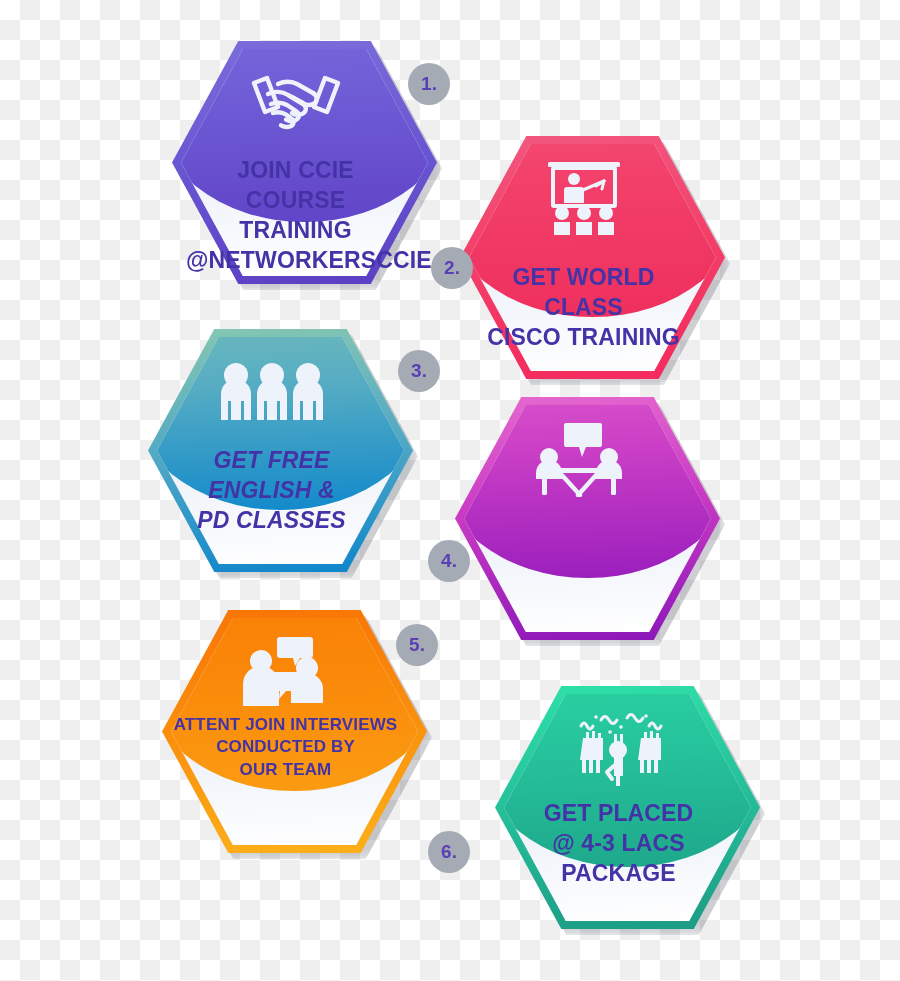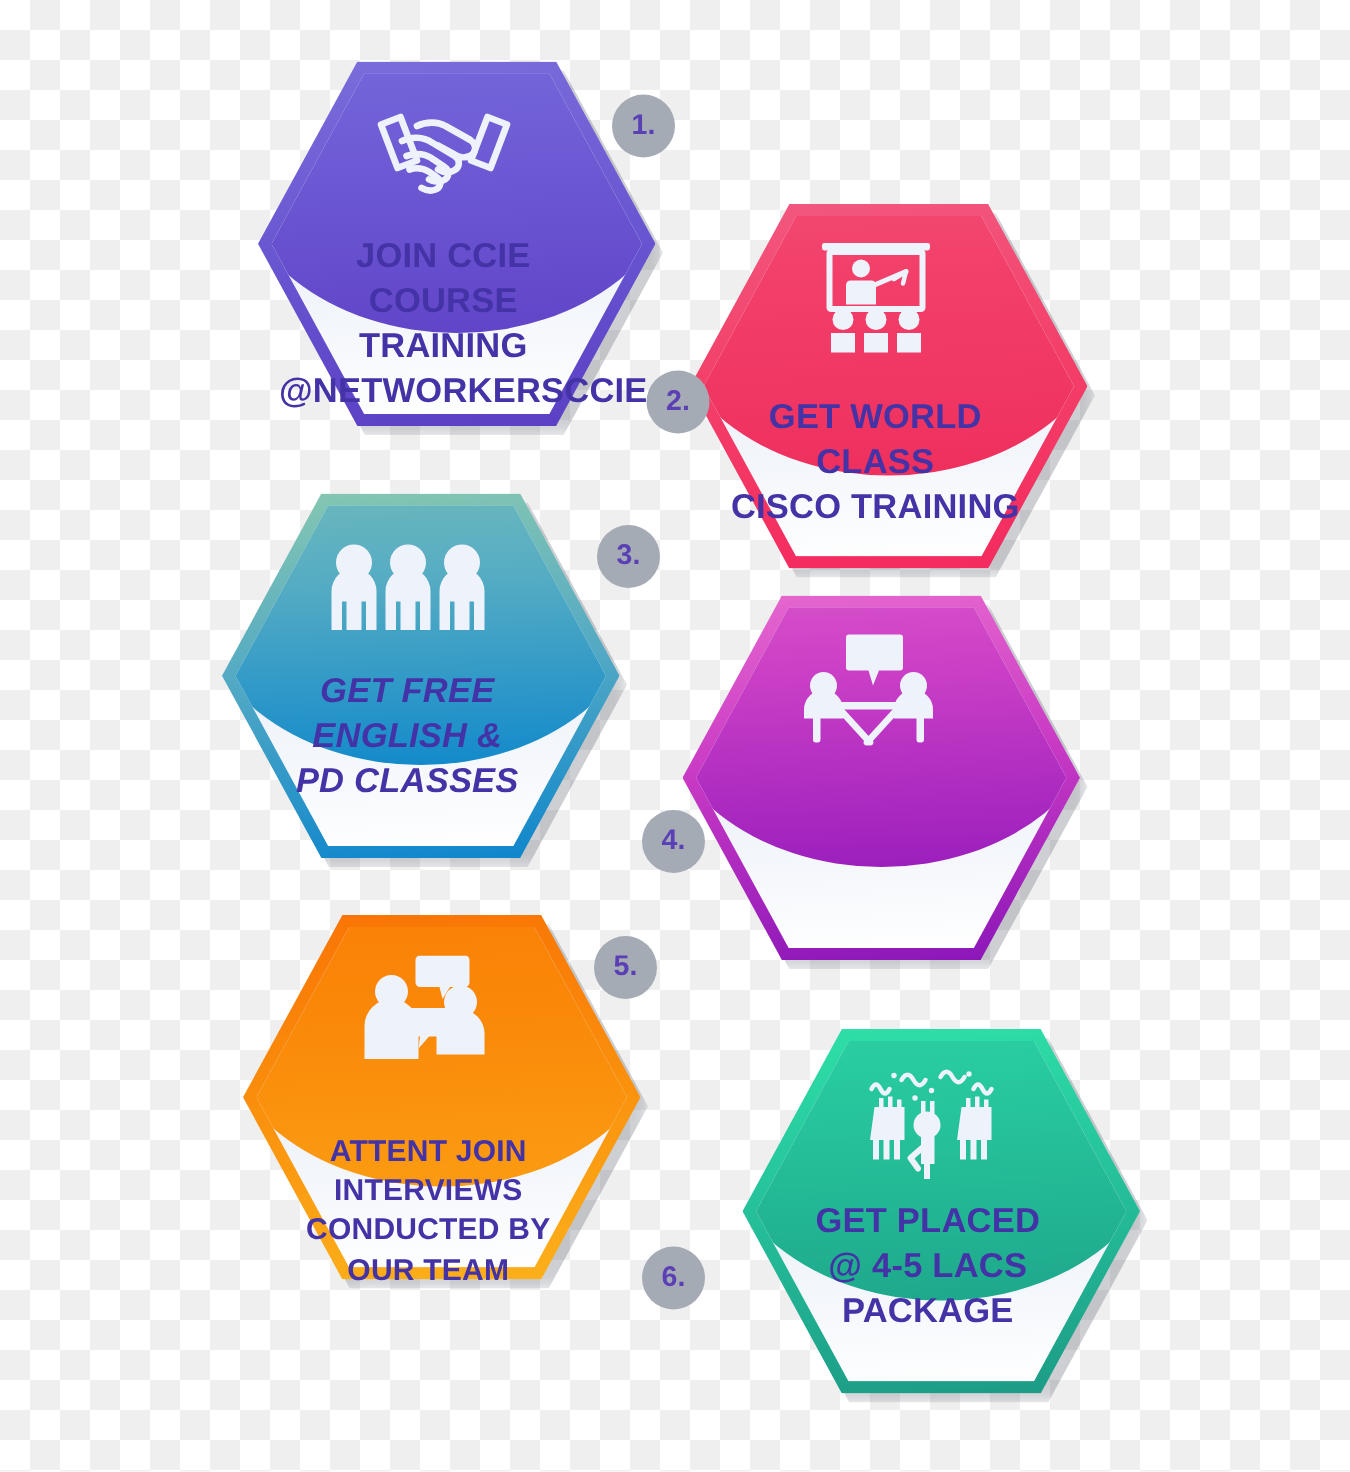--- a/index.html
+++ b/index.html
@@ -181,21 +181,21 @@
     <div class="icon">
       <svg width="100" height="70" viewBox="0 0 100 70" fill="#eef2fb">
         <path d="M44 0 h30 a3 3 0 0 1 3 3 v15 a3 3 0 0 1 -3 3 h-10 l-5 8 l-2 -8 h-13 a3 3 0 0 1 -3 -3 v-15 a3 3 0 0 1 3 -3 z"></path>
         <circle cx="25" cy="24" r="11"></circle>
         <path d="M7 47 a18 18 0 0 1 36 0 v22 h-36 z"></path>
         <circle cx="71" cy="31" r="11"></circle>
         <path d="M55 52 a16 16 0 0 1 32 0 v14 h-32 z"></path>
         <path d="M39 35 h24 a3 3 0 0 1 3 3 v13 a3 3 0 0 1 -3 3 h-13 l-7 8 l1 -8 h-5 a3 3 0 0 1 -3 -3 v-13 a3 3 0 0 1 3 -3 z"></path>
       </svg>
     </div>
-    <div class="caption" style="left:5px;width:237px;top:104px;font-size:20px;margin-top:41px;">ATTENT JOIN INTERVIEWS
+    <div class="caption" style="left:5px;width:237px;top:104px;font-size:17px;">ATTENT JOIN INTERVIEWS
 CONDUCTED BY
 OUR TEAM</div>
   </div>
   <div class="badge" style="left:396px;top:624px;">5.</div>
 
   <div class="hex" style="left:495px;top:686px;">
     <div class="shadow"></div>
     <div class="outer" style="background:linear-gradient(175deg,#2ee0a8 0%,#25bf9a 48%,#1c9a85 100%);"></div>
     <div class="inner">
       <div class="dome" style="background:linear-gradient(178deg,#2fe2a9 0%,#26c49c 55%,#1ea78b 100%);"></div>
@@ -215,18 +215,18 @@
           <circle cx="26" cy="34" r="6"></circle>
           <path d="M72 28 h3 v-6 h3 v6 h3 v-7 h3 v7 h3 v-5 h3 v5 h2 v22 h-3 v13 h-4 v-13 h-3 v13 h-4 v-13 h-3 v13 h-4 v-13 h-2 z"></path>
           <circle cx="84" cy="34" r="6"></circle>
           <path d="M45 24 h3 v20 h3 v-20 h3 v42 h-3 v10 h-4 v-10 h-2 z"></path>
           <circle cx="49" cy="40" r="9"></circle>
           <path d="M46 55 l-8 7 l5 7" fill="none" stroke="#eef2fb" stroke-width="4" stroke-linejoin="round" stroke-linecap="round"></path>
         </g>
       </svg>
     </div>
     <div class="caption" style="top:112px;">GET PLACED
-@ 4-5 LACS
+@ 4-3 LACS
 PACKAGE</div>
   </div>
   <div class="badge" style="left:428px;top:831px;">6.</div>
 
 </div>
 
 </body></html>

